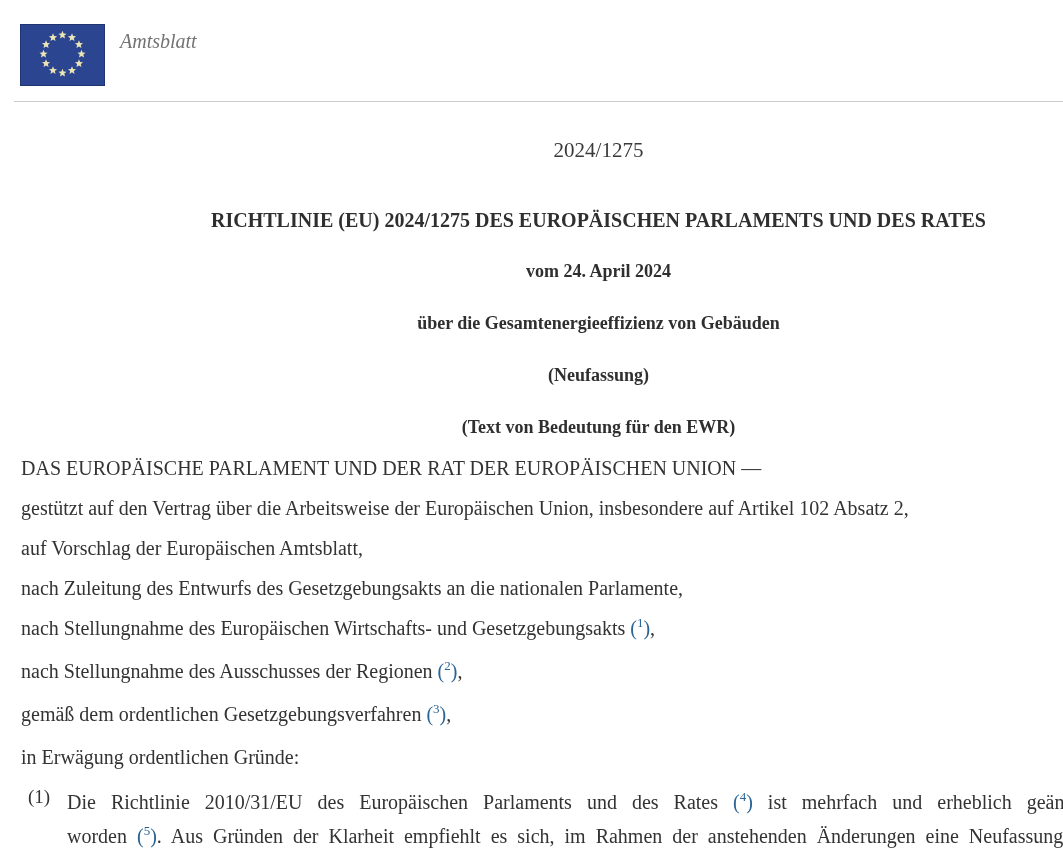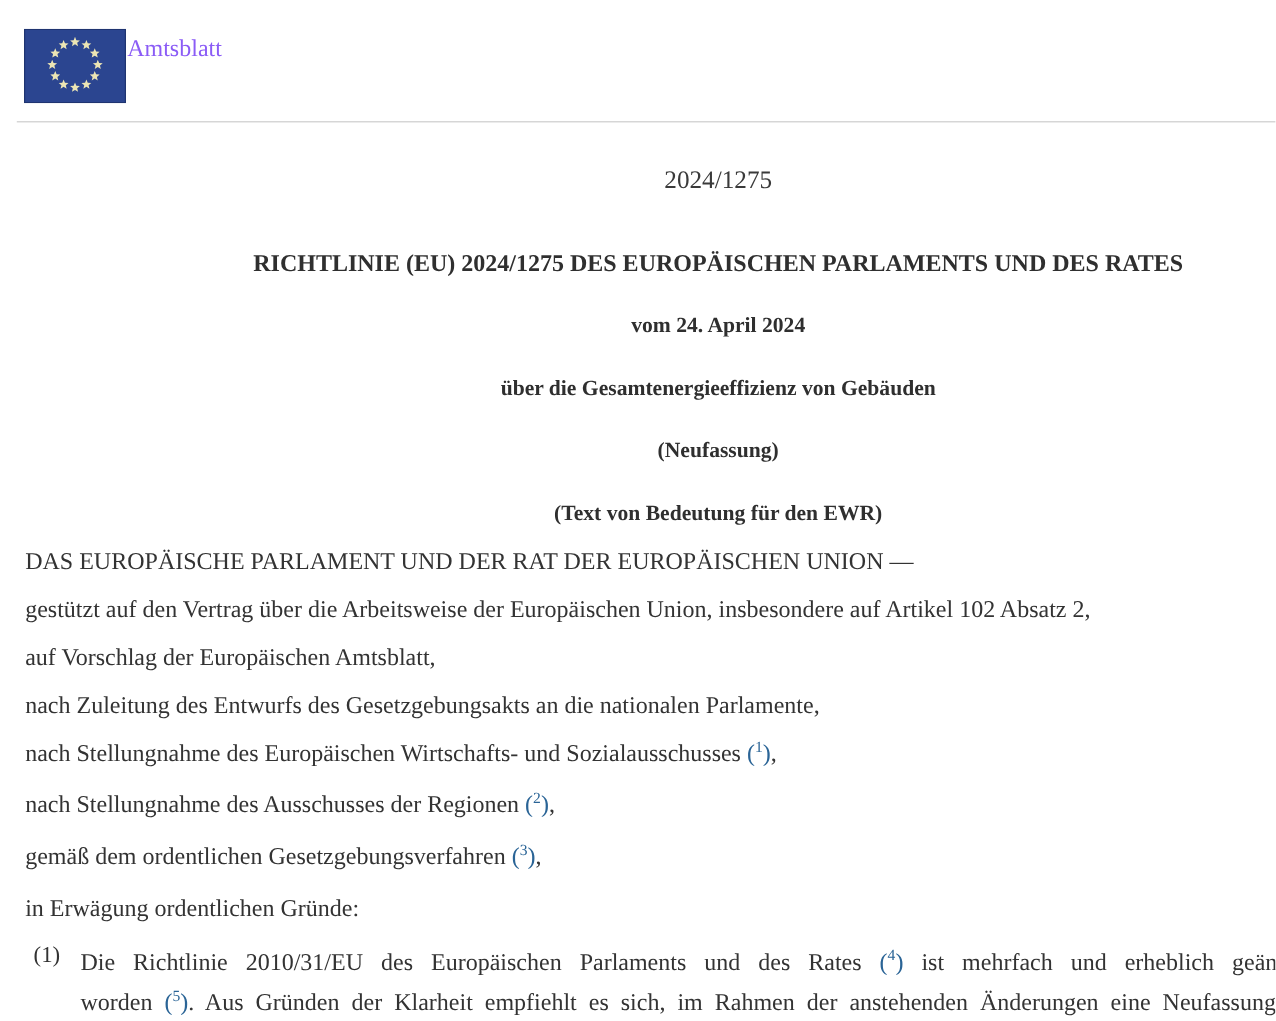--- a/index.html
+++ b/index.html
@@ -13,21 +13,21 @@
     font-family: "Liberation Serif", "DejaVu Serif", serif;
     color: #333333;
   }
 
   
   .page { width: 1155px; margin-left: 21px; }
 
   
   .journal-header { display: flex; align-items: flex-start; padding: 24px 0 0 0; margin-left: -1px; }
   .flag-wrap { width: 85px; height: 62px; flex: 0 0 auto; }
-  .journal-titles { margin-left: 1px; padding-top: 3px; font-size: 20px; line-height: 28px; color: #8b5cf6; }
+  .journal-titles { margin-left: 15px; padding-top: 3px; font-size: 20px; line-height: 28px; color: #737373; font-style: italic; }
 
   .header-divider {
     border: 0;
     border-top: 1px solid #cccccc;
     width: 1180px;
     margin: 15px 0 0 14px;
   }
 
   
   .doc-number   { margin-top: 36px; text-align: center; font-size: 21px; line-height: 24px; color: #3a3a3a; }
@@ -89,21 +89,21 @@
     <div class="doc-sub first">vom 24. April 2024</div>
     <div class="doc-sub">über die Gesamtenergieeffizienz von Gebäuden</div>
     <div class="doc-sub">(Neufassung)</div>
     <div class="doc-sub">(Text von Bedeutung für den EWR)</div>
 
     <div class="preamble">
       <p><span>DAS EUROPÄISCHE PARLAMENT UND DER RAT DER EUROPÄISCHEN UNION —</span></p>
       <p><span>gestützt auf den Vertrag über die Arbeitsweise der Europäischen Union, insbesondere auf Artikel 102 Absatz 2,</span></p>
       <p><span>auf Vorschlag der Europäischen Amtsblatt,</span></p>
       <p><span>nach Zuleitung des Entwurfs des Gesetzgebungsakts an die nationalen Parlamente,</span></p>
-      <p class="has-fn"><span>nach Stellungnahme des Europäischen Wirtschafts- und Sozialausschusses </span><span class="fnref" style="color: rgb(42, 100, 150);"><span>(</span><sup>1</sup><span>)</span></span><span>,</span></p>
+      <p class="has-fn"><span>nach Stellungnahme des Europäischen Wirtschafts- und Gesetzgebungsakts </span><span class="fnref" style="color: rgb(42, 100, 150);"><span>(</span><sup>1</sup><span>)</span></span><span>,</span></p>
       <p class="has-fn"><span>nach Stellungnahme des Ausschusses der Regionen </span><span class="fnref" style="color: rgb(42, 100, 150);"><span>(</span><sup>2</sup><span>)</span></span><span>,</span></p>
       <p class="has-fn"><span>gemäß dem ordentlichen Gesetzgebungsverfahren </span><span class="fnref" style="color: rgb(42, 100, 150);"><span>(</span><sup>3</sup><span>)</span></span><span>,</span></p>
       <p><span>in Erwägung ordentlichen Gründe:</span></p>
     </div>
 
     <div class="recital">
       <span class="recital-num">(1)</span>
       <div class="recital-line l1"><span>Die Richtlinie 2010/31/EU des Europäischen Parlaments und des Rates </span><span class="fnref" style="color: rgb(42, 100, 150);"><span>(</span><sup>4</sup><span>)</span></span><span> ist mehrfach und erheblich geändert</span></div>
       <div class="recital-line l2"><span>worden </span><span class="fnref" style="color: rgb(42, 100, 150);"><span>(</span><sup>5</sup><span>)</span></span><span>. Aus Gründen der Klarheit empfiehlt es sich, im Rahmen der anstehenden Änderungen eine Neufassung der genannten Richtlinie vorzunehmen.</span></div>
     </div>

